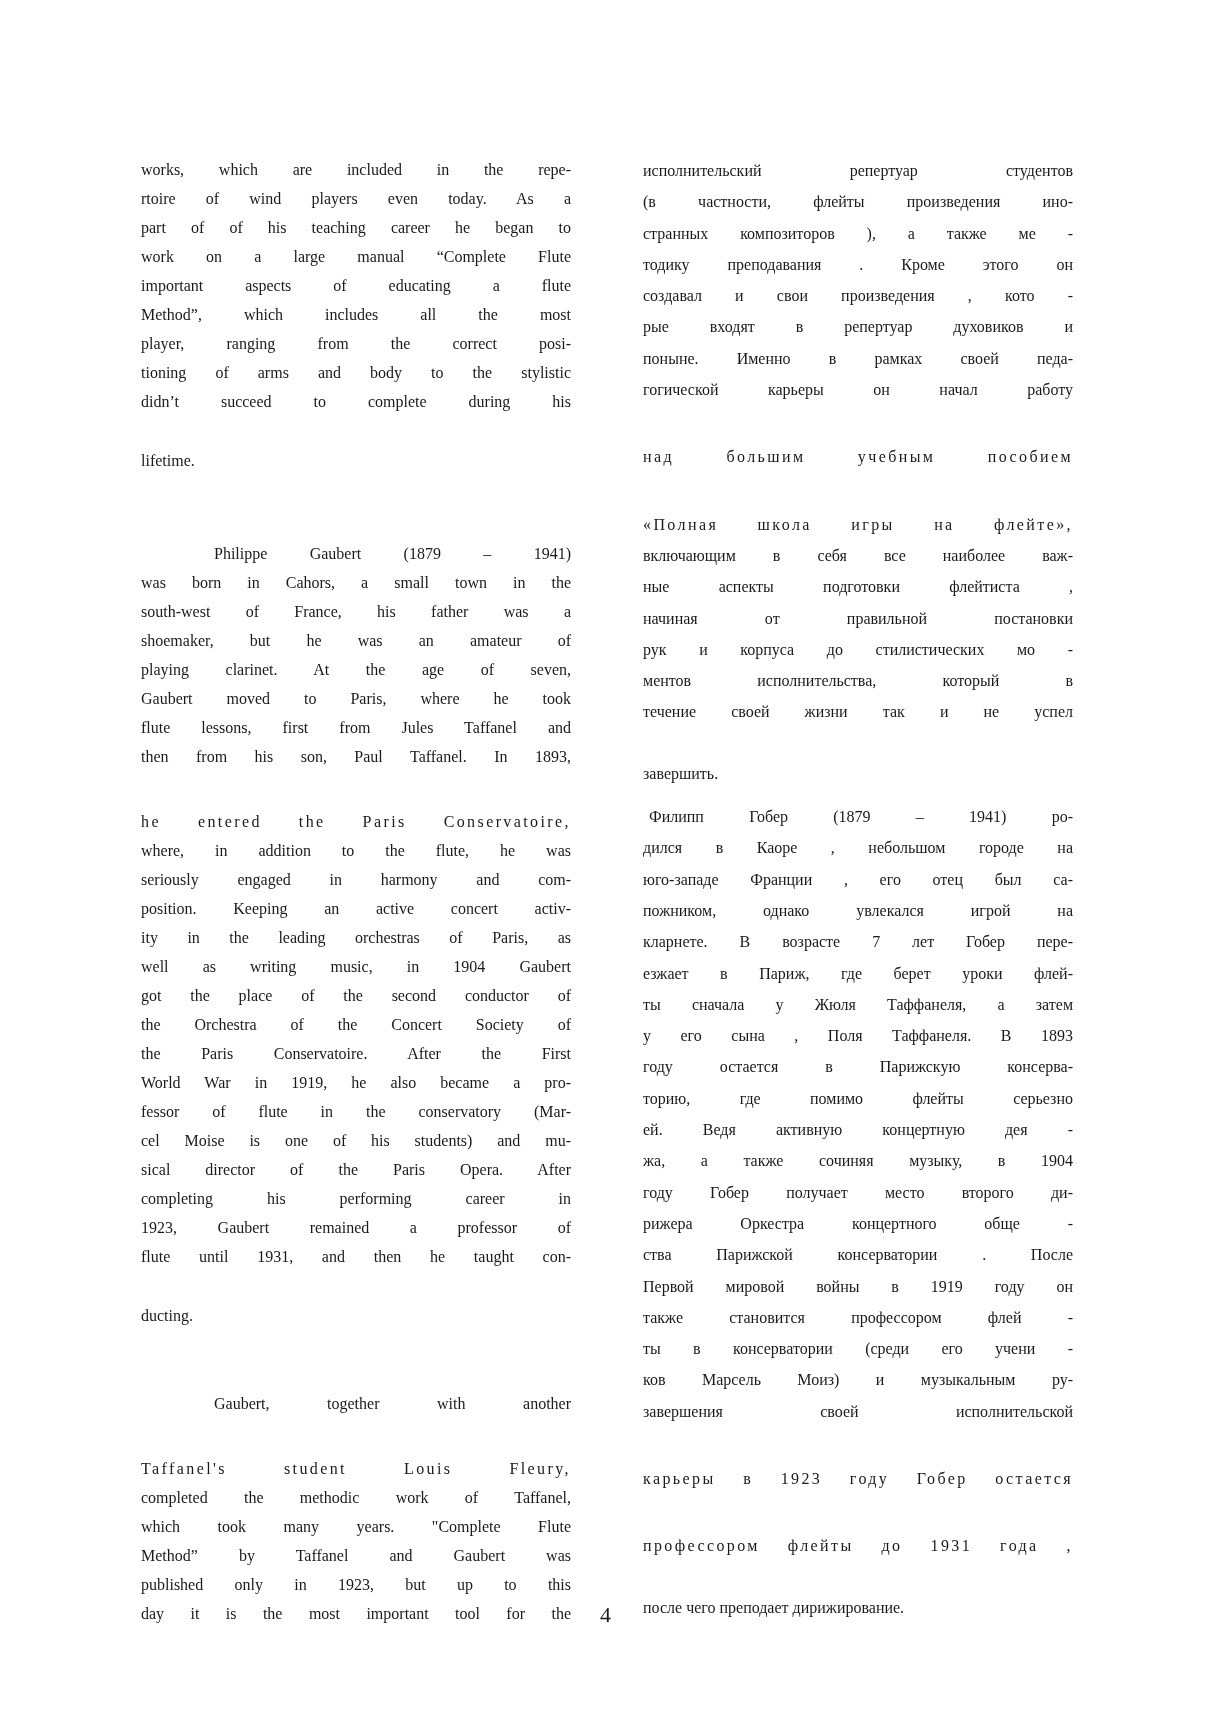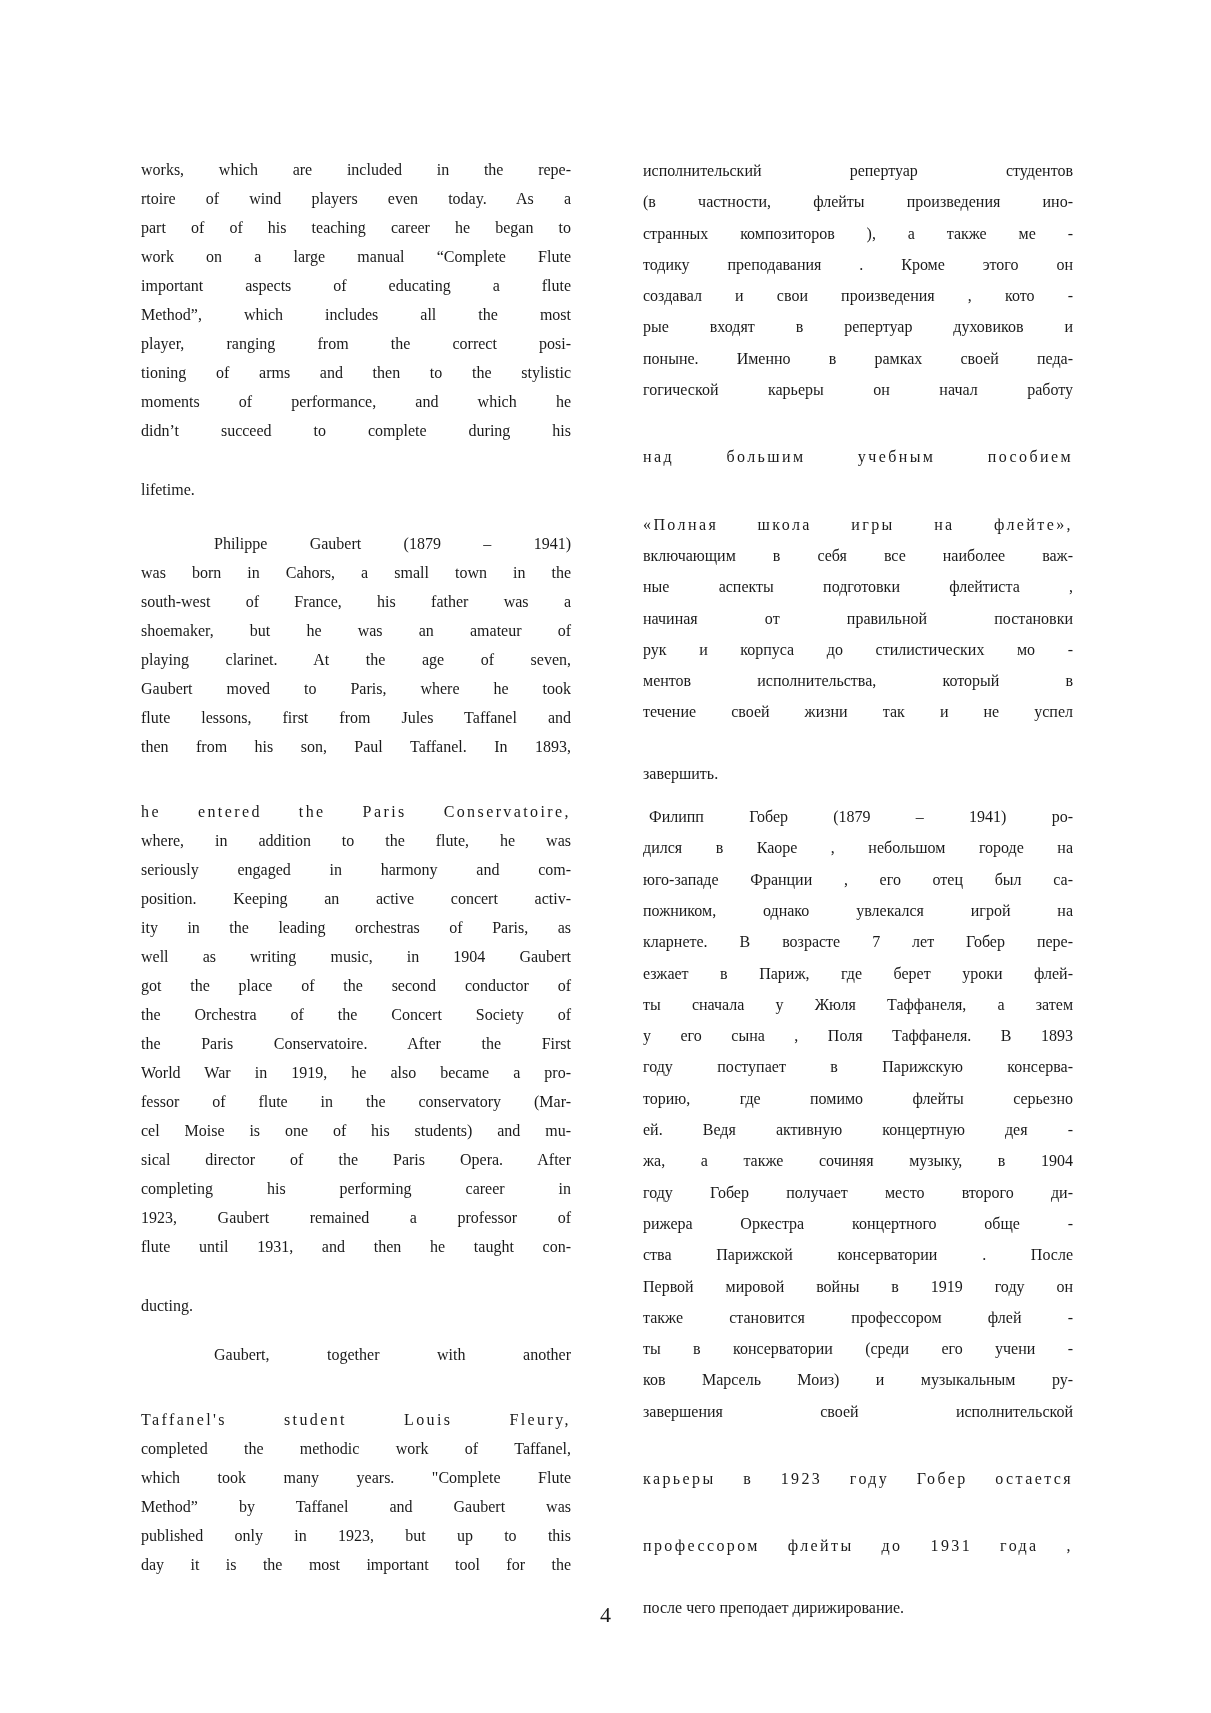--- a/index.html
+++ b/index.html
@@ -39,20 +39,21 @@
     .col-right .line {
       height: 31.3px;
       line-height: 31.3px;
     }
     .line.last {
       text-align-last: left;
       margin-top: 30px;
     }
     .line.indent {
       padding-left: 73px;
+      margin-top: 39px;
     }
     .line.wide {
       letter-spacing: 2.4px;
       margin-top: 36px;
     }
     .para-gap-left {
       height: 25px;
     }
     .para-gap-left-2 {
       height: 20px;
@@ -75,22 +76,21 @@
 
 <div class="column col-left">
   <div>
     <span class="line">works, which are included in the repe-</span>
     <span class="line">rtoire of wind players even today. As a</span>
     <span class="line">part of of his teaching career he began to</span>
     <span class="line">work on a large manual “Complete Flute</span>
     <span class="line">important aspects of educating a flute</span>
     <span class="line">Method”, which includes all the most</span>
     <span class="line">player, ranging from the correct posi-</span>
-    <span class="line">tioning of arms and then to the stylistic</span>
-    <span class="line">moments of performance, and which he</span>
+    <span class="line">tioning of arms and body to the stylistic</span>
     <span class="line">didn’t succeed to complete during his</span>
     <span class="line last">lifetime.</span>
   </div>
   <div class="para-gap-left"></div>
   <div>
     <span class="line indent">Philippe Gaubert (1879 – 1941)</span>
     <span class="line">was born in Cahors, a small town in the</span>
     <span class="line">south-west of France, his father was a</span>
     <span class="line">shoemaker, but he was an amateur of</span>
     <span class="line">playing clarinet. At the age of seven,</span>
@@ -150,21 +150,21 @@
   <div class="para-gap-right"></div>
   <div>
     <span class="line" style="padding-left:6px">Филипп          Гобер (1879 – 1941) ро-</span>
     <span class="line">дился в Каоре , небольшом городе на</span>
     <span class="line">юго-западе Франции , его отец был са-</span>
     <span class="line">пожником, однако увлекался игрой на</span>
     <span class="line">кларнете. В возрасте 7 лет Гобер пере-</span>
     <span class="line">езжает в Париж, где берет уроки флей-</span>
     <span class="line">ты сначала у Жюля Таффанеля, а затем</span>
     <span class="line">у его сына , Поля Таффанеля. В 1893</span>
-    <span class="line">году поступает в Парижскую консерва-</span>
+    <span class="line">году остается в Парижскую консерва-</span>
     <span class="line">торию, где помимо флейты серьезно</span>
     <span class="line">ей. Ведя активную концертную дея -</span>
     <span class="line">жа, а также сочиняя музыку, в 1904</span>
     <span class="line">году Гобер получает место второго ди-</span>
     <span class="line">рижера Оркестра концертного обще -</span>
     <span class="line">ства Парижской консерватории . После</span>
     <span class="line">Первой мировой войны в 1919 году он</span>
     <span class="line">также становится профессором флей -</span>
     <span class="line">ты в консерватории (среди его учени -</span>
     <span class="line">ков Марсель Моиз) и музыкальным ру-</span>

